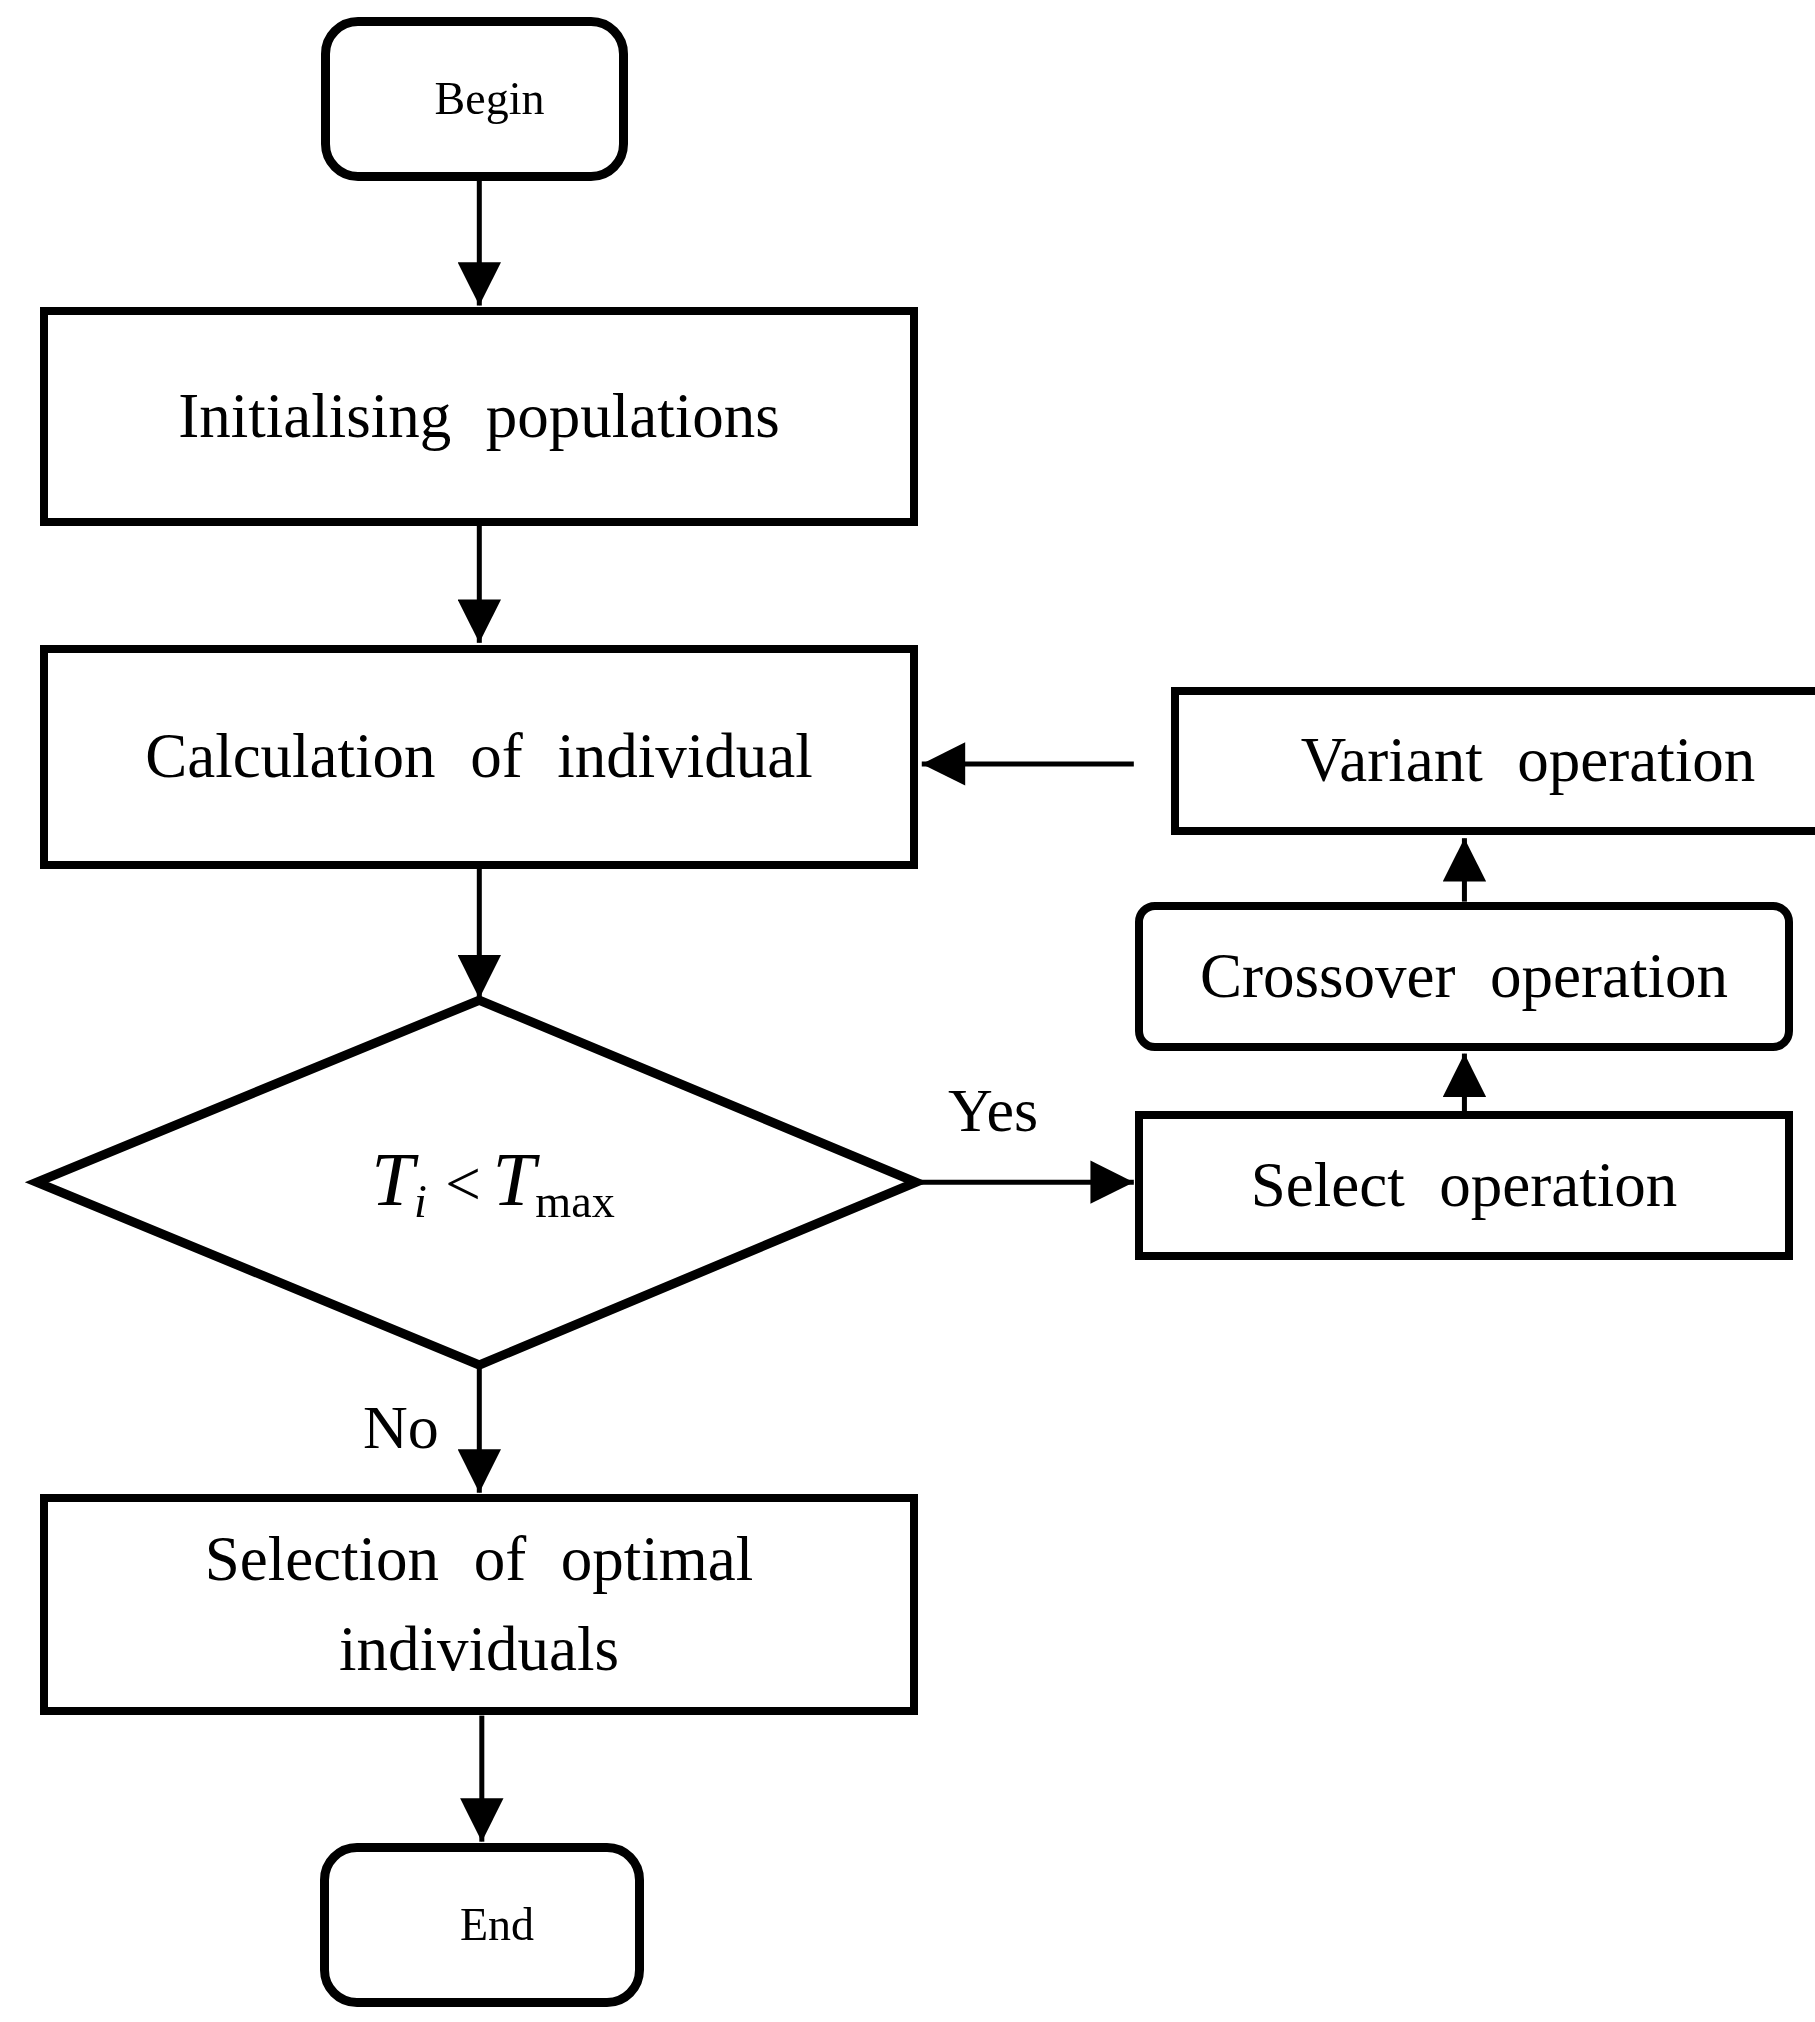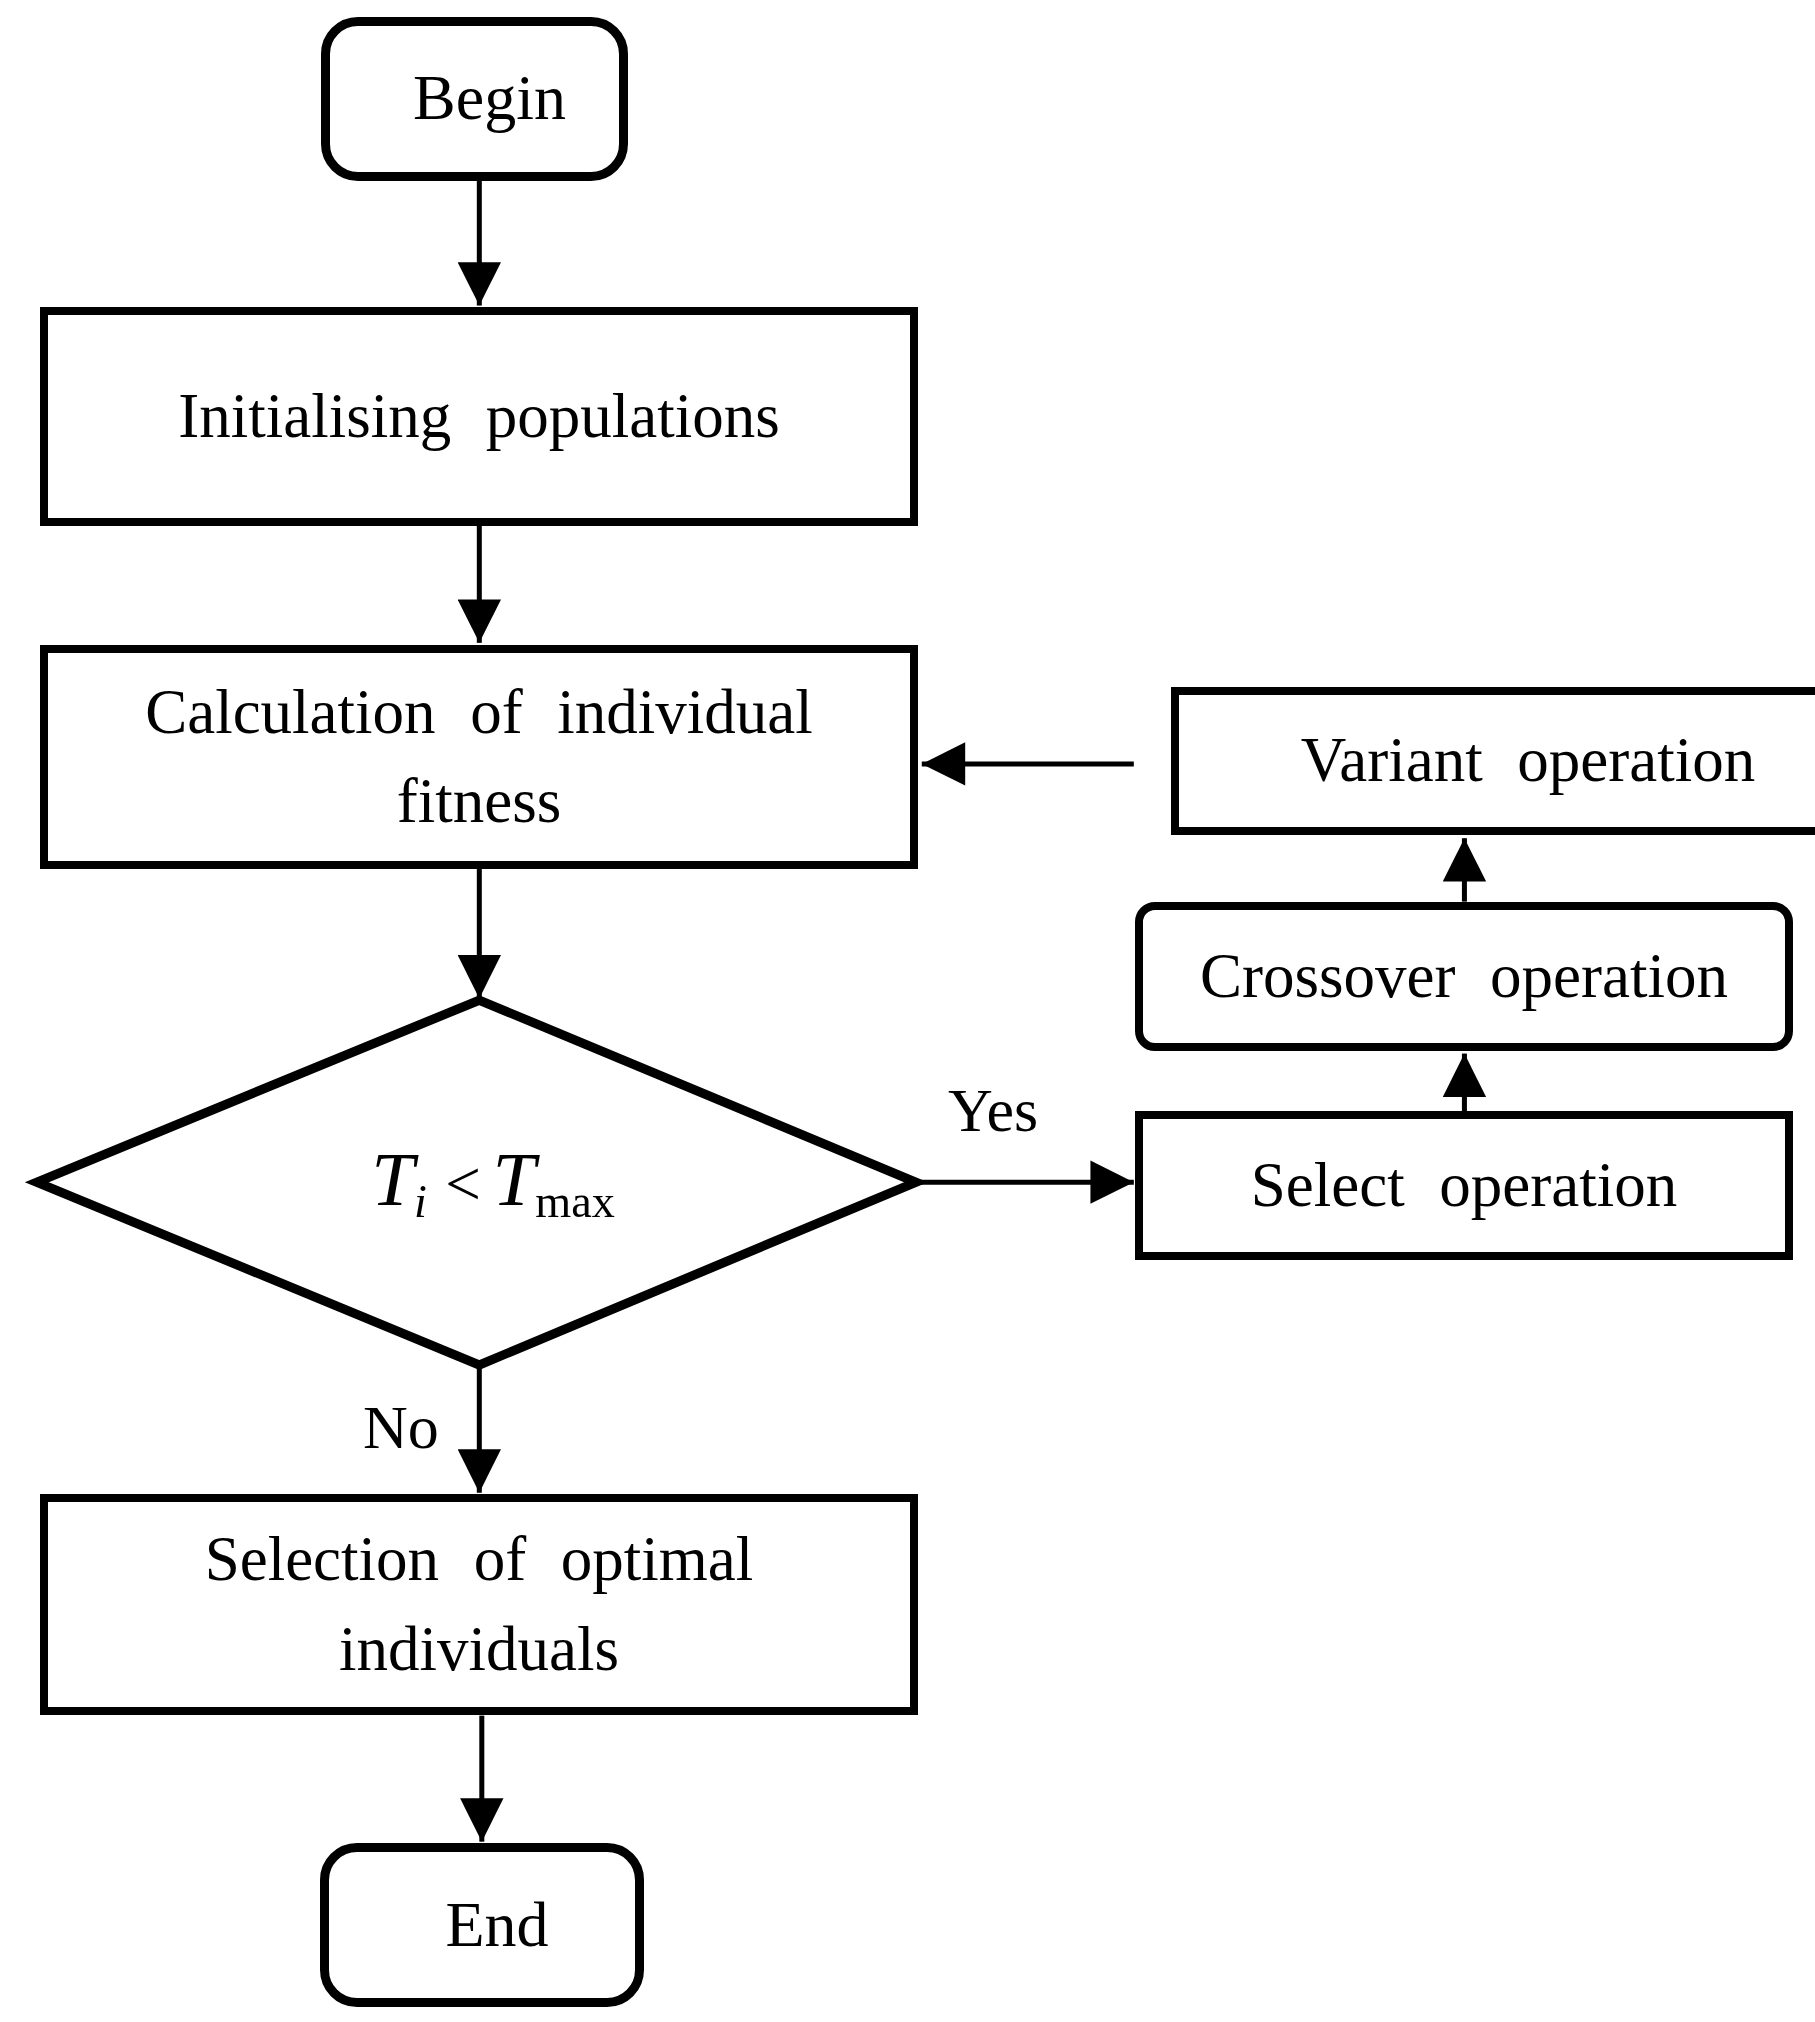--- a/index.html
+++ b/index.html
@@ -34,21 +34,21 @@
     justify-content: center;
     text-align: center;
     font-size: 63px;
     line-height: 1.42;
     word-spacing: 0.30em;
     white-space: nowrap;
   }
   .node.terminal {
     border-width: 9.2px;
     border-radius: 37px;
-    font-size: 64px;
+    font-size: 46px;
     word-spacing: normal;
     padding-left: 30px;
   }
   .edge-label {
     position: absolute;
     font-size: 62px;
     line-height: 1;
     white-space: nowrap;
   }
   .decision-formula {
@@ -103,21 +103,20 @@
   <div class="node terminal" style="left:321px; top:16.7px; width:307px; height:164px;">
     <span>Begin</span>
   </div>
 
   <div class="node" style="left:40px; top:307px; width:878px; height:219px;">
     <span>Initialising populations</span>
   </div>
 
   <div class="node" style="left:40px; top:645px; width:878px; height:224px;">
     <span>Calculation of individual</span>
-    <span>fitness</span>
   </div>
 
   <div class="decision-formula">
     <span>T</span><sub>i</sub><span class="op">&lt;</span><span>T</span><sub class="sub-max">max</sub>
   </div>
 
   <div class="edge-label" style="left:948px; top:1079px;">Yes</div>
 
   <div class="edge-label" style="left:355px; top:1396px;margin-left:8px;">No</div>
 

